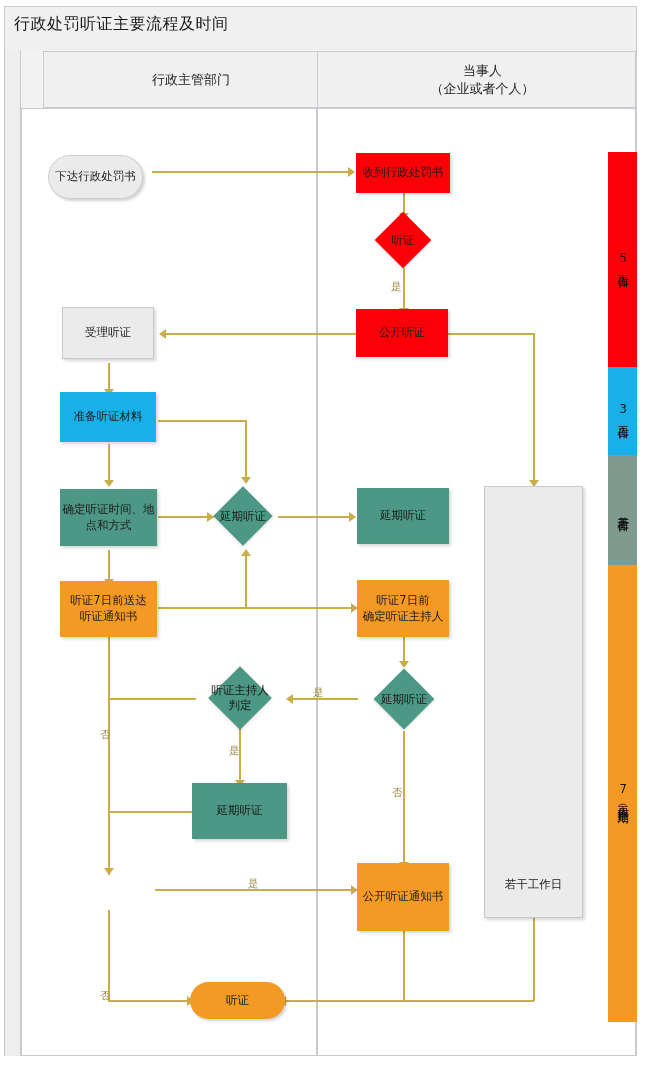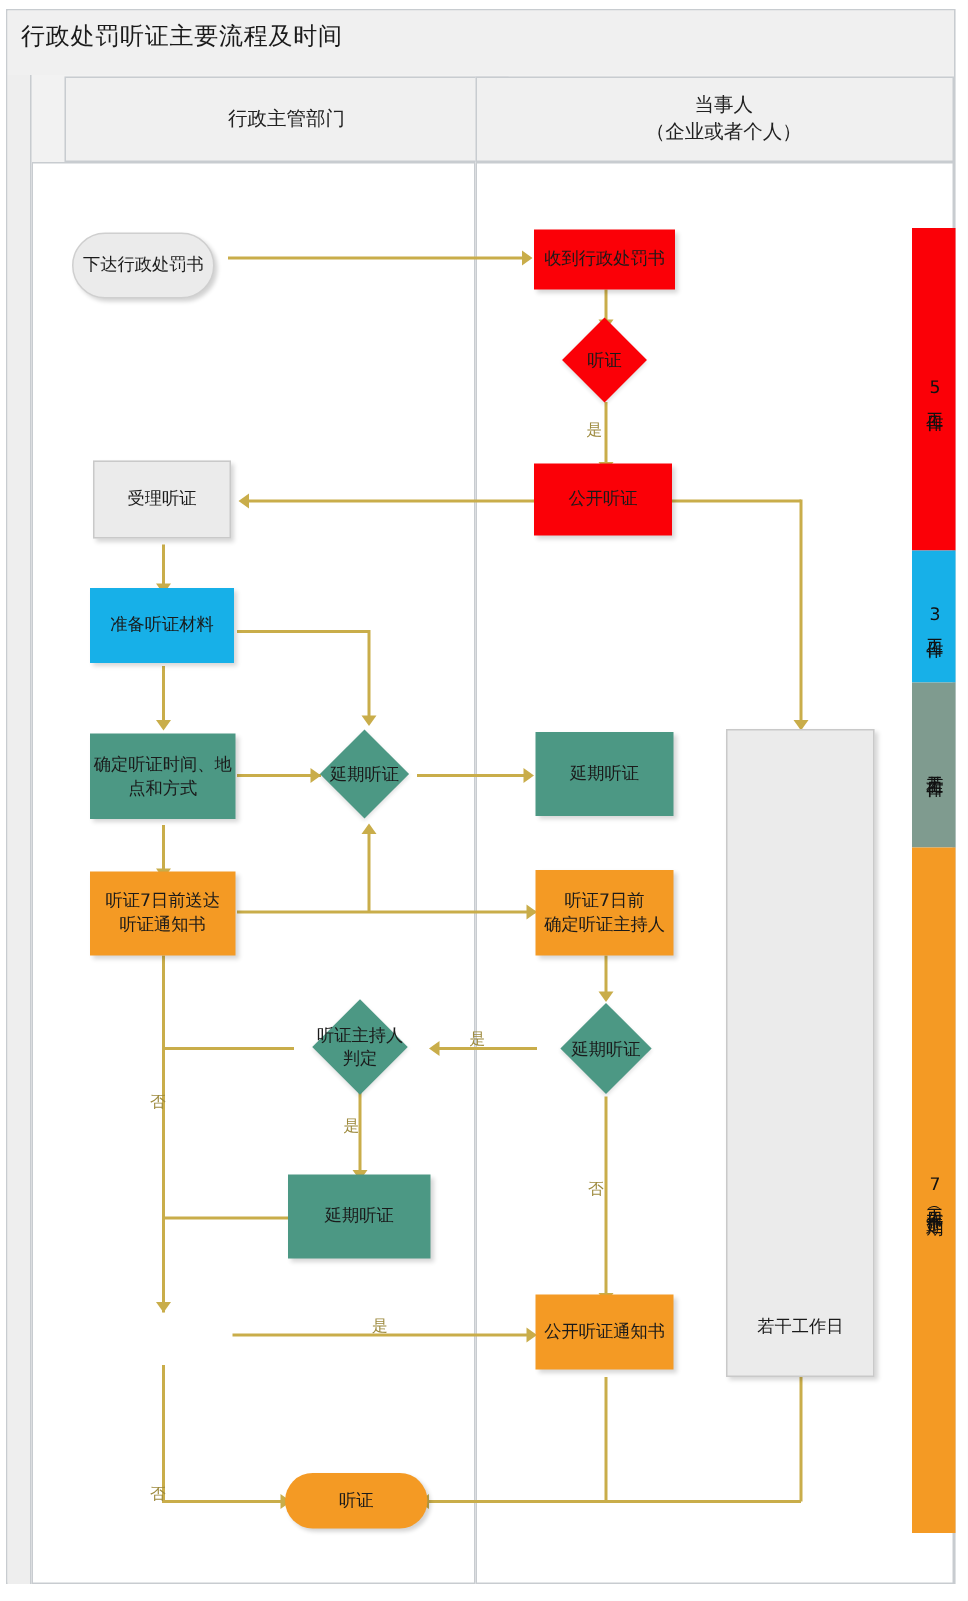--- a/index.html
+++ b/index.html
@@ -250,21 +250,21 @@
 
   <div class="node rect c-teal" style="left:192px;top:783px;width:95px;height:56px;">
     <span>延期听证</span>
   </div>
 
   <div class="node rect c-gray2" style="left:484px;top:486px;width:99px;height:432px;">
     <span style="position:absolute;bottom:24px;left:0;width:100%;">若干工作日</span>
   </div>
 
 
-  <div class="node rect c-orange" style="left:357px;top:863px;width:92px;height:50px;">
+  <div class="node rect c-orange" style="left:357px;top:863px;width:92px;height:68px;">
     <span>公开听证通知书</span>
   </div>
 
   <div class="node round c-orange" style="left:190px;top:982px;width:95px;height:37px;">
     <span>听证</span>
   </div>
 
   <div class="tbar" style="top:152px;height:215px;background:#fb0007;">
     <span>5工作日</span>
   </div>

